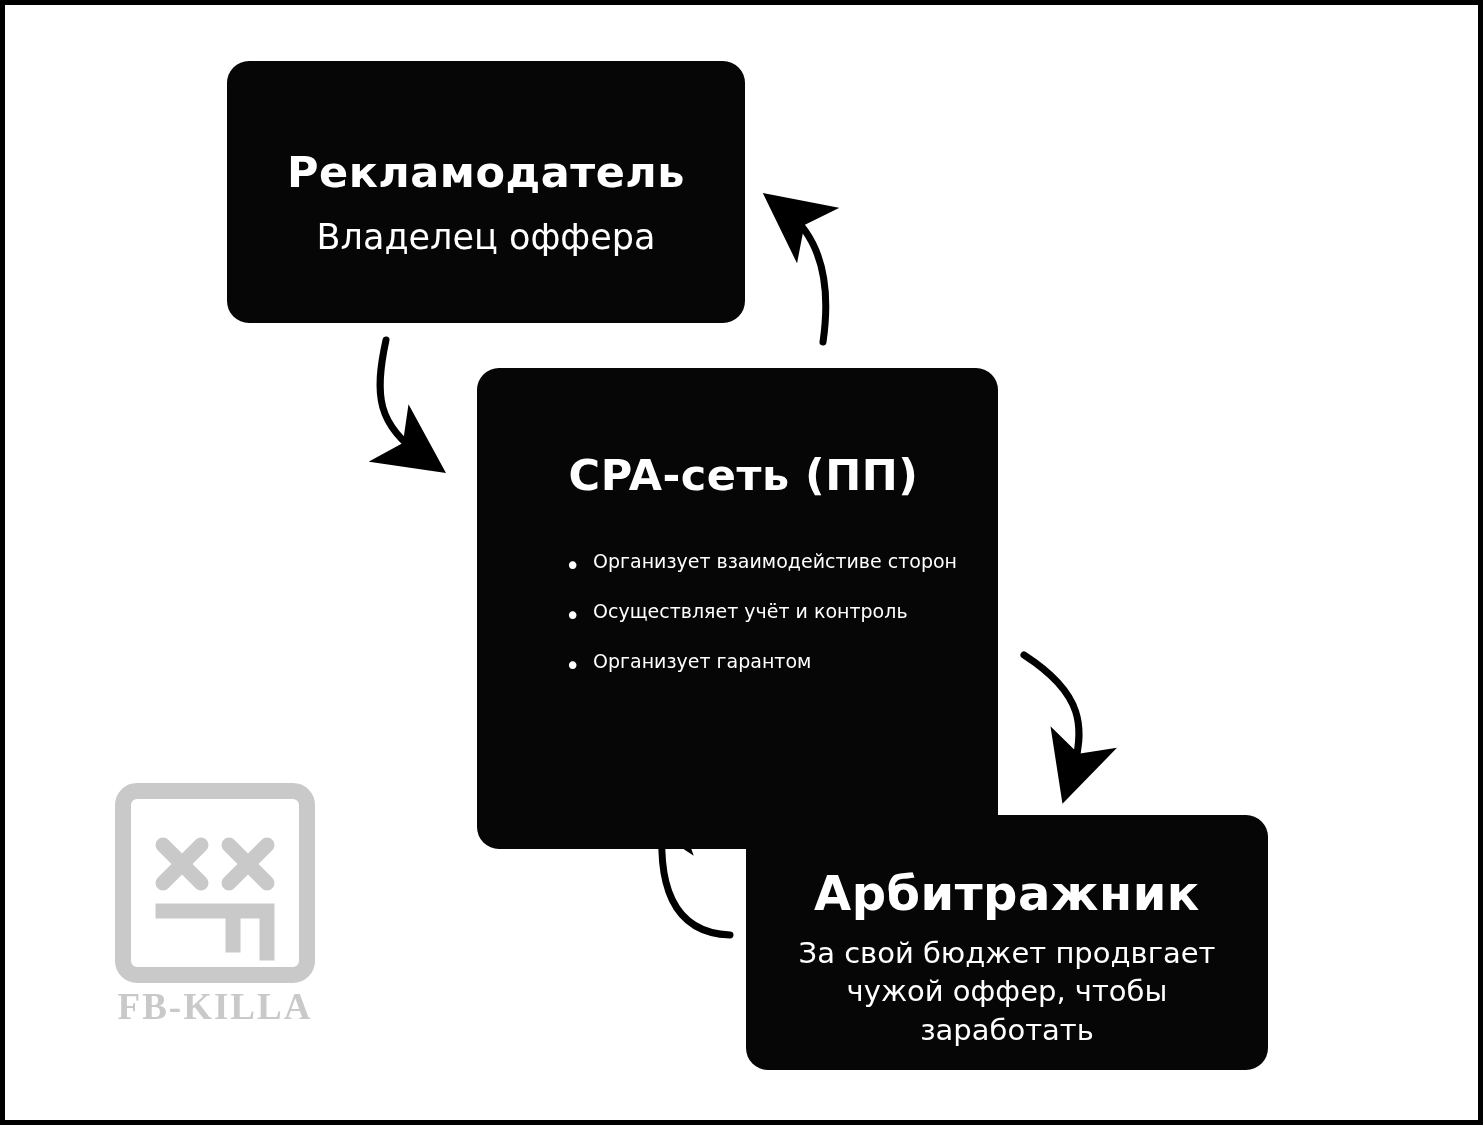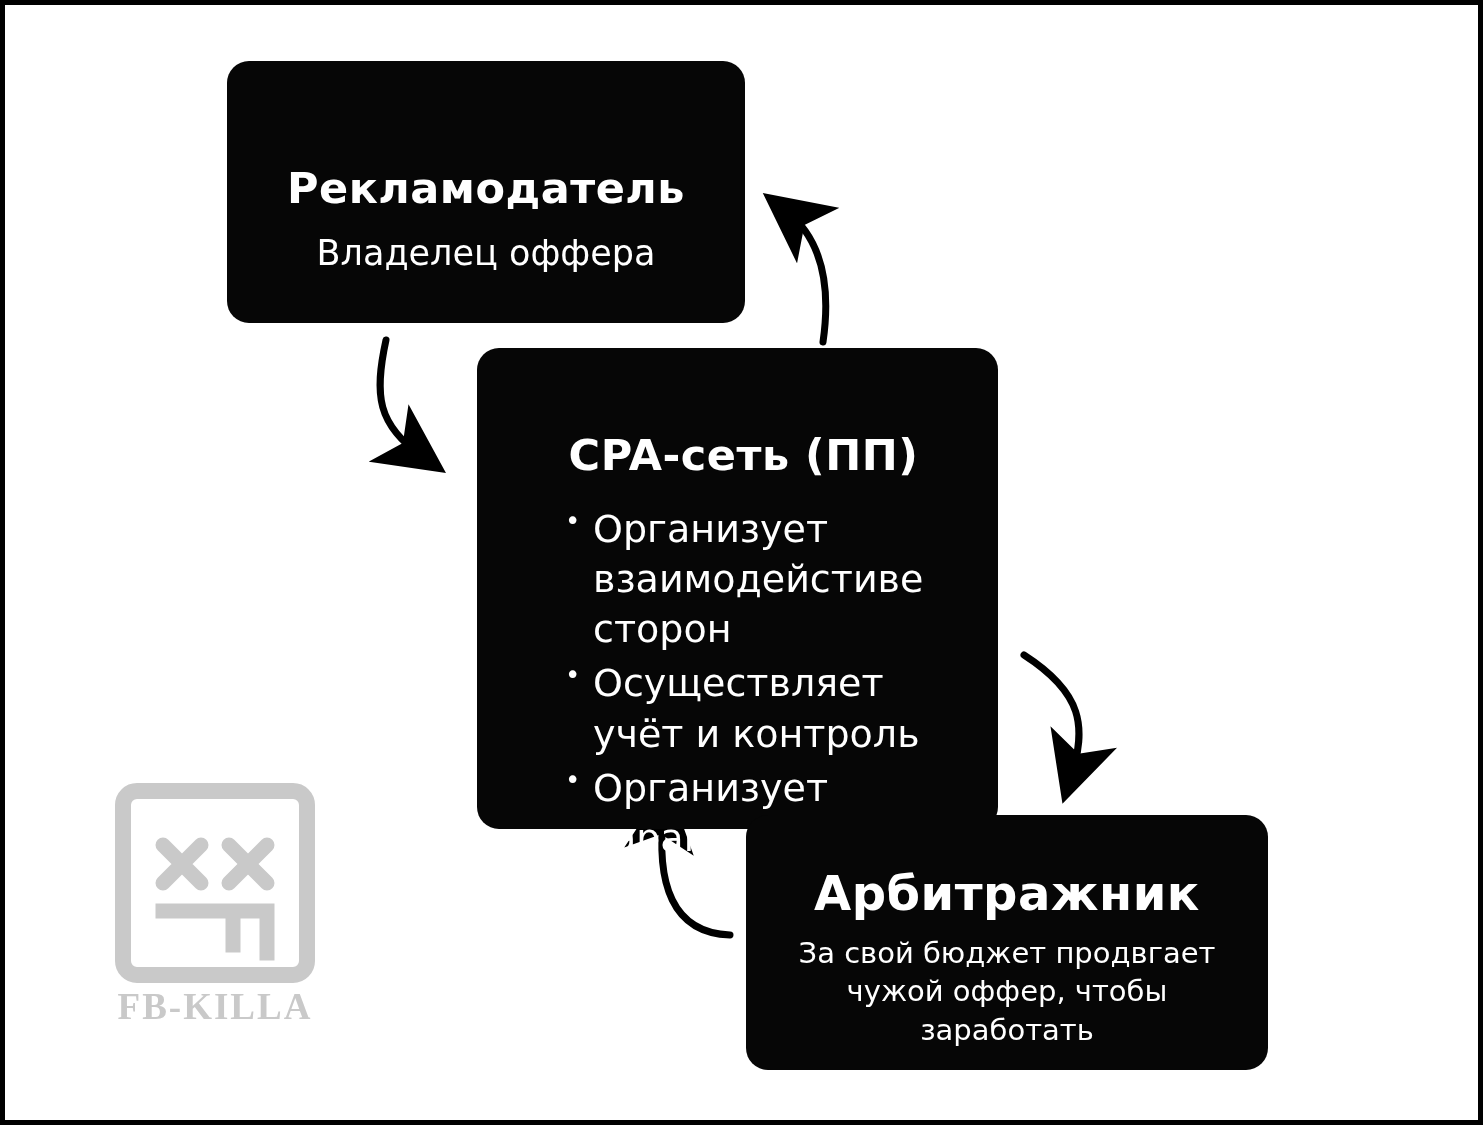--- a/index.html
+++ b/index.html
@@ -39,56 +39,57 @@
     text-align: center;
     font-weight: normal;
   }
 
   
   #node-advertiser {
     left: 222px;
     top: 56px;
     width: 518px;
     height: 262px;
-    padding: 42px 20px 0 20px;
+    padding: 26px 20px 0 20px;
     align-items: center;
   }
   #node-advertiser .node-title {
     font-size: 43px;
     line-height: 1.2;
     margin-top: 60px;
   }
   #node-advertiser .node-sub {
     font-size: 35px;
     margin-top: 18px;
   }
 
   
   #node-cpa {
     left: 472px;
-    top: 343px;
+    top: 363px;
     width: 521px;
     height: 481px;
     padding: 20px 14px 0 26px;
   }
   #node-cpa .node-title {
     font-size: 43px;
     margin-top: 62px;
   }
   #node-cpa ul {
     margin: 24px 0 0 0;
     padding-left: 90px;
     list-style: none;
   }
   #node-cpa li {
     position: relative;
-    font-size: 38px;
+    font-size: 19px;
     line-height: 1.32;
     margin-bottom: 4px;
     color: #ffffff;
+    margin-top: 25px;
   }
   #node-cpa li::before {
     content: "\2022";
     position: absolute;
     left: -28px;
     top: 0;
     font-size: 26px;
   }
 
   

